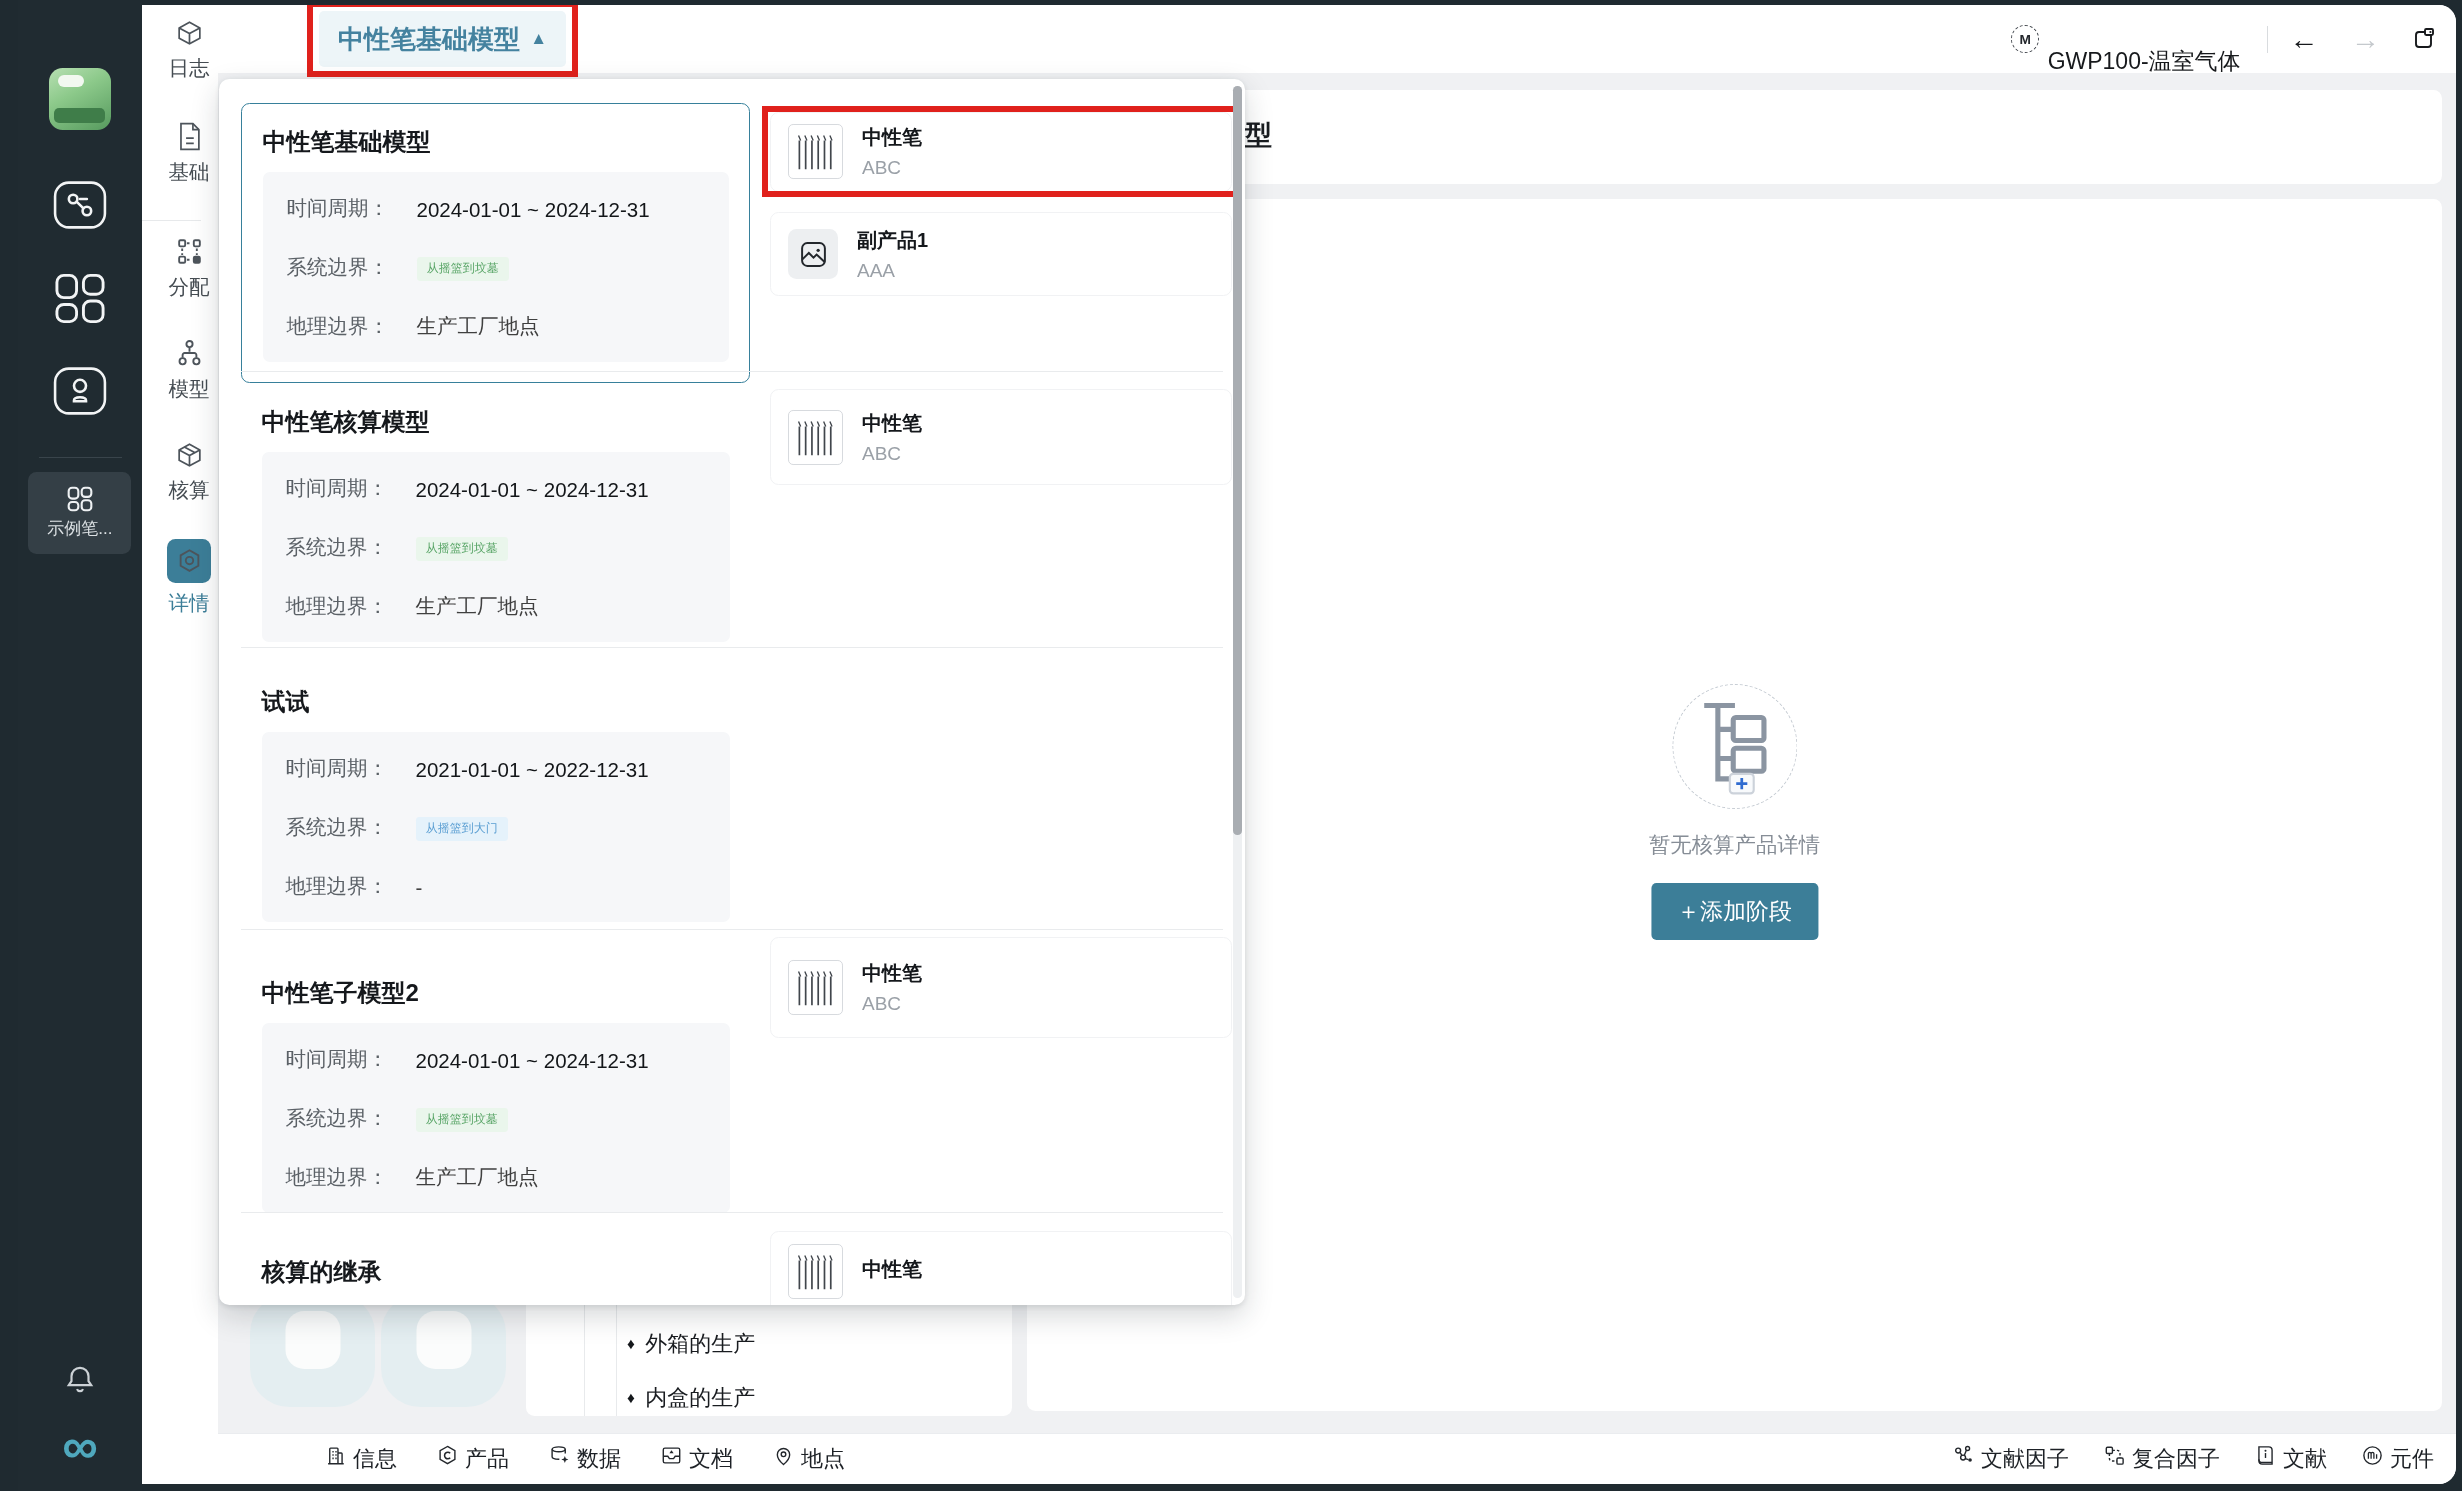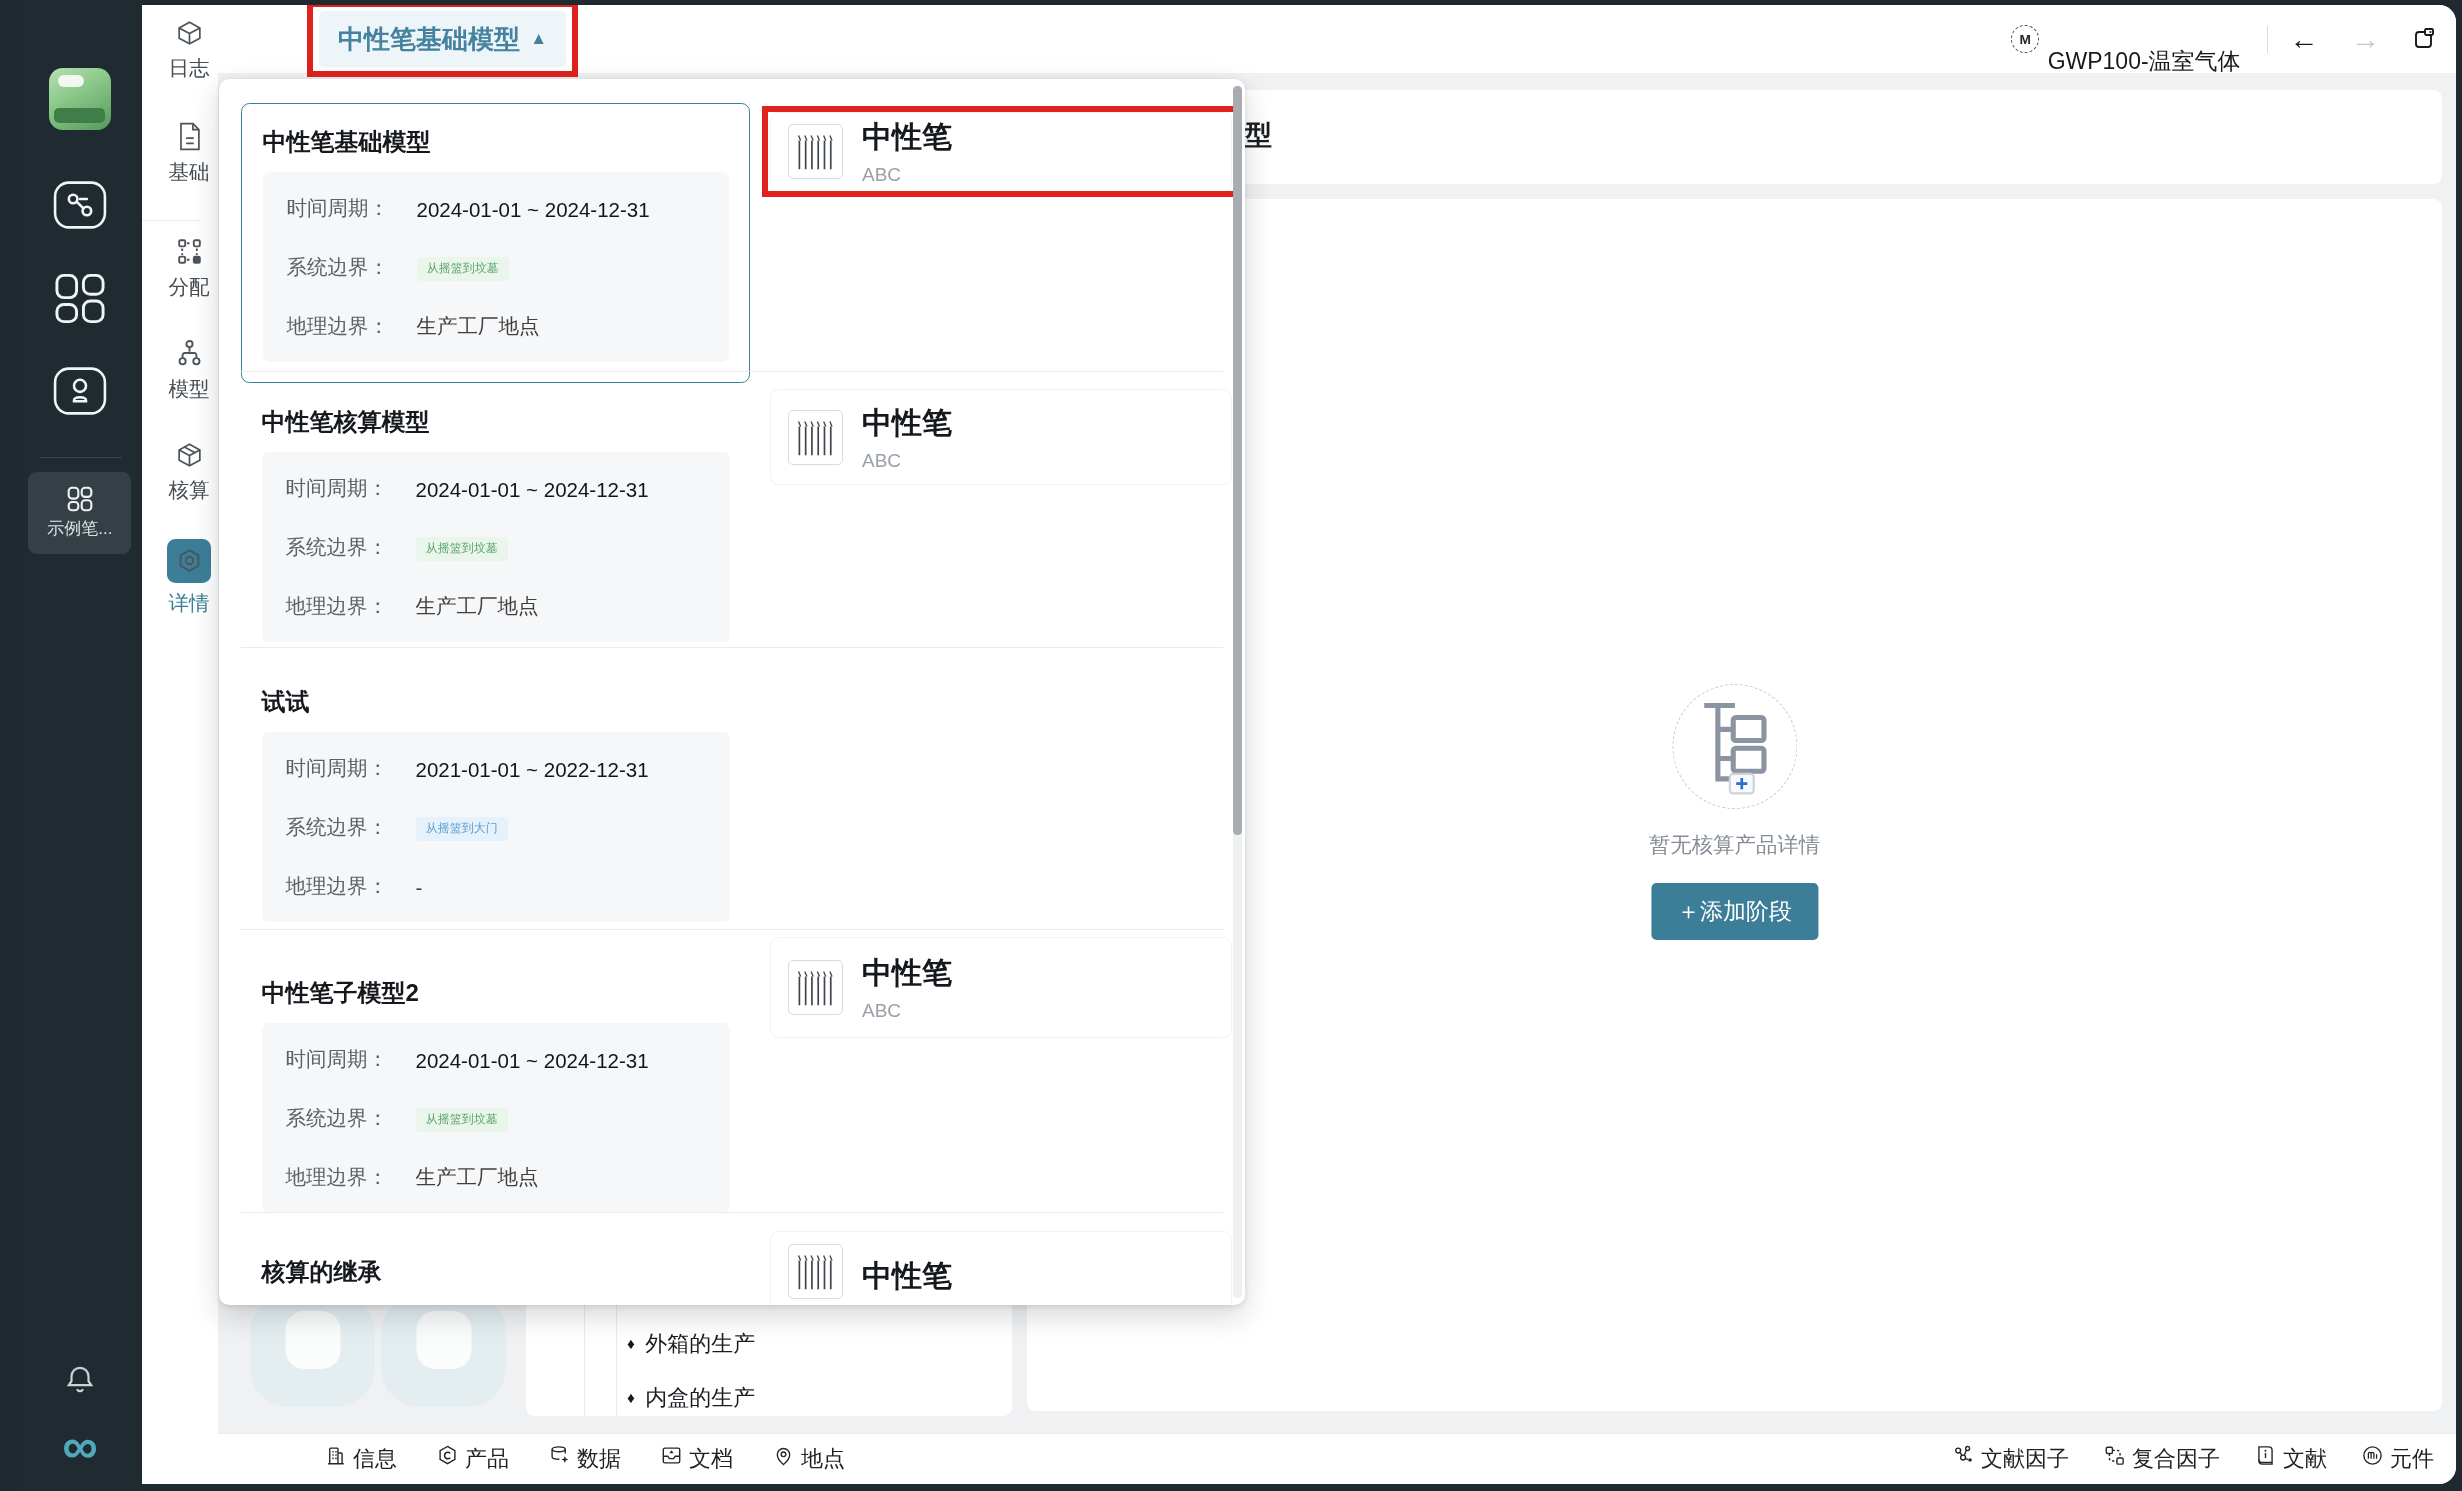--- a/index.html
+++ b/index.html
@@ -85,21 +85,21 @@
   .f-value.link { color:#404040; cursor:pointer; }
   .tag { display:inline-block; padding:4.3px 10.3px; border-radius:3.4px; font-size:12px; line-height:1.3; }
   .tag.green { background:#eaf6ec; color:#57a465; }
   .tag.blue { background:#e5f2fb; color:#5a9ed2; }
   .dd-divider { position:absolute; left:22px; width:982px; height:0.9px; background:#e9ebed; }
   .prod { position:absolute; left:551px; width:462px; background:#fff; border:0.9px solid #f1f2f4; border-radius:8.5px;
     display:flex; align-items:center; gap:19px; padding:0 17px; cursor:pointer; }
   .prod .thumb { flex:none; display:flex; align-items:center; justify-content:center; }
   .thumb.pens { width:55px; height:55px; border:0.9px solid #d7dade; border-radius:5.1px; background:#fff; }
   .thumb.imgph { width:50px; height:50px; background:#edeff1; border-radius:8.5px; }
-  .p-name { font-size:30px; font-weight:bold; color:#15181c; }
+  .p-name { font-size:20px; font-weight:bold; color:#15181c; }
   .p-code { font-size:19px; color:#9aa0a7; margin-top:6px; }
   .prod-red { inset:-6.8px -9.4px; }
   .prod.cut { align-items:flex-start; padding-top:12px; }
   .prod.cut .p-name { margin-top:12px; }
   .dd-track { position:absolute; right:3.4px; top:6.8px; bottom:6.8px; width:8.5px; background:#eef0f2; border-radius:4.3px; }
   .dd-thumbbar { position:absolute; right:3.4px; top:6.8px; width:8.5px; height:749px; background:#a9adb2; border-radius:4.3px; }
 </style>
 </head>
 <body>
 
@@ -297,20 +297,33 @@
             <path d="M4 12v34M11.4 12v34M18.8 12v34M26.2 12v34M33.6 12v34M41 12v34"></path>
             <path d="M3 6l2.5 6M10.4 6l2.5 6M17.8 6l2.5 6M25.2 6l2.5 6M32.6 6l2.5 6M40 6l2.5 6" stroke-width="1.6"></path>
           </svg>
         </div>
         <div>
           <div class="p-name">中性笔</div>
           <div class="p-code">ABC</div>
         </div>
         <div class="red-frame prod-red"></div>
       </div>
+      <div class="prod" style="top:133px; height:84px">
+        <div class="thumb imgph">
+          <svg width="29" height="29" viewBox="0 0 28 28" fill="none" stroke="#23272c" stroke-width="1.9">
+            <rect x="3" y="3" width="22" height="22" rx="5"></rect>
+            <circle cx="18.5" cy="10" r="1.6" fill="#23272c" stroke="none"></circle>
+            <path d="M3 19l6.5-6.5 4.5 4.5 3-3L25 21.5"></path>
+          </svg>
+        </div>
+        <div>
+          <div class="p-name">副产品1</div>
+          <div class="p-code">AAA</div>
+        </div>
+      </div>
 
       <div class="dd-divider" style="top:292px"></div>
 
       <div class="model-card" style="top:305px">
         <div class="model-title">中性笔核算模型</div>
         <div class="info-box">
           <div class="f-row">
               <span class="f-label">时间周期：</span>
             <span class="f-value">2024-01-01 ~ 2024-12-31</span>
             </div>

